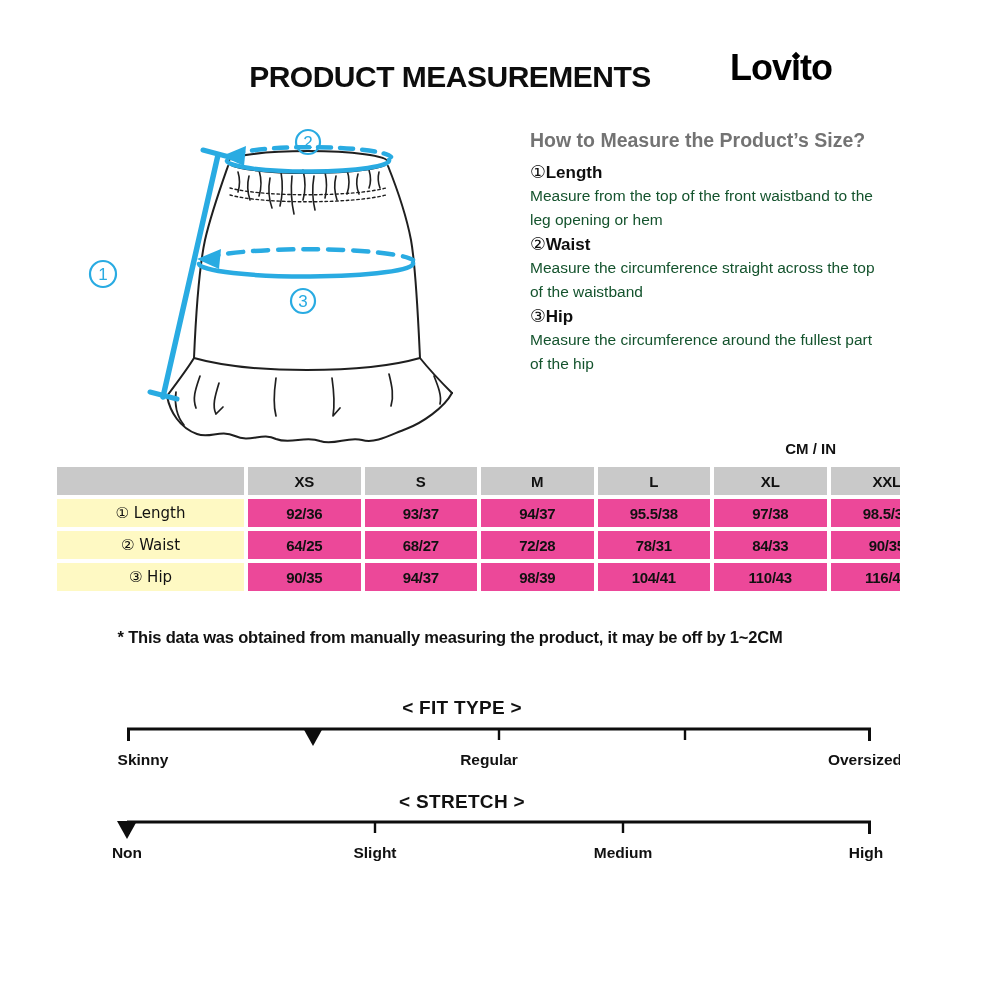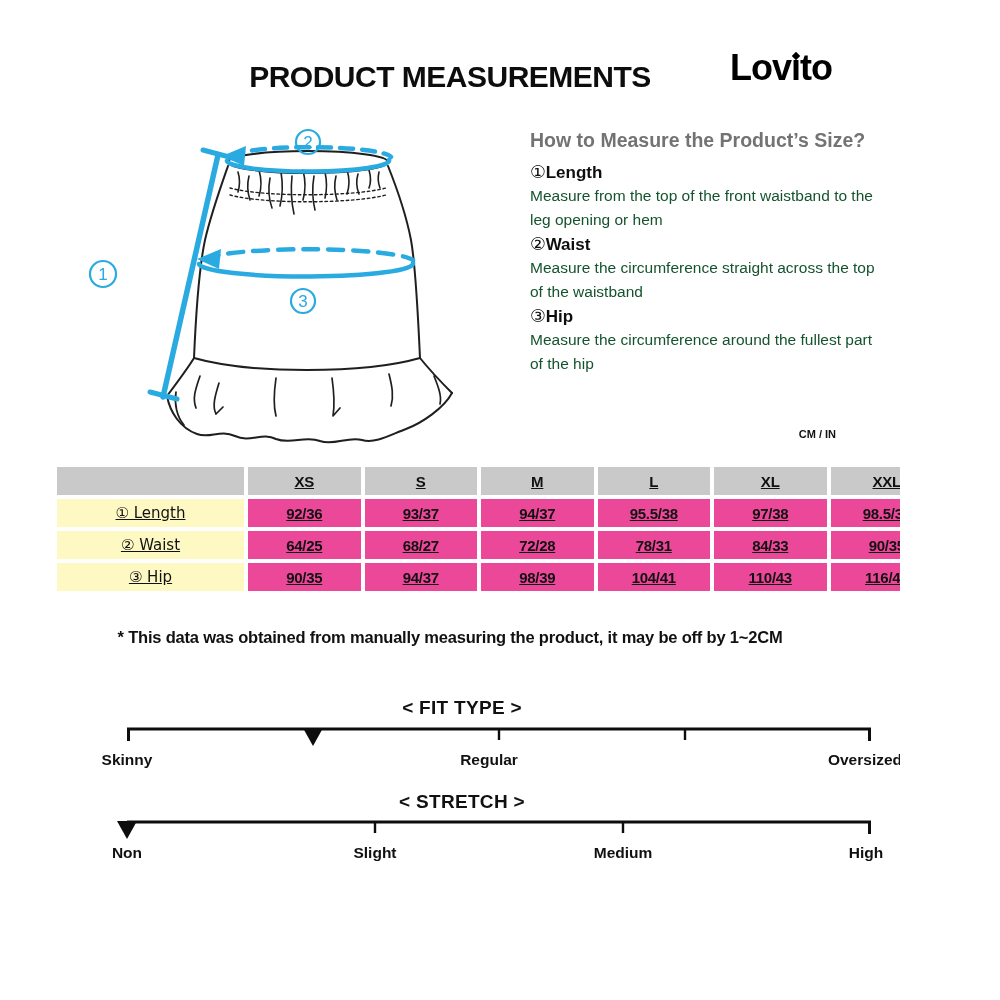--- a/index.html
+++ b/index.html
@@ -19,24 +19,24 @@
   .skirt-svg{position:absolute;left:75px;top:115px;}
 
   
   .howto{position:absolute;left:530px;top:129px;width:400px;}
   .howto-heading{font-size:19.5px;font-weight:700;margin-bottom:9px;color:#737373;}
   .howto-name{font-size:17px;font-weight:700;line-height:23px;color:#0e0e0e;}
   .howto-num{font-weight:400;font-size:17.5px;font-family:"DejaVu Sans",sans-serif;}
   .howto-desc{font-size:15.5px;line-height:24px;color:#14532d;white-space:pre-line;margin-bottom:1px;}
 
   
-  .unit{position:absolute;top:428px;right:64px;font-size:11px;font-weight:700;}
+  .unit{position:absolute;top:440px;right:64px;font-size:15px;font-weight:700;}
   .size-table{position:absolute;left:57px;top:467px;width:886px;
               display:grid;grid-template-columns:187px repeat(6,1fr);
-              grid-auto-rows:28px;gap:4px;text-decoration:underline;}
+              grid-auto-rows:28px;gap:4px;}
   .cell{display:flex;align-items:center;justify-content:center;font-size:15px;}
   .cell.head{background:#c9c9c9;font-weight:700;letter-spacing:-.2px;}
   .cell.rowlabel{background:#fef9c3;font-weight:400;font-family:"DejaVu Sans",sans-serif;font-size:15px;}
   .cell.corner{background:#c9c9c9;}
   .cell.val{background:#ec4899;font-weight:700;letter-spacing:-.3px;}
 
   
   .note{position:absolute;top:628px;left:0;width:100%;text-align:center;
         font-size:16.5px;font-weight:700;letter-spacing:-.2px;}
 
@@ -44,21 +44,21 @@
   .scale-heading{position:absolute;left:0;width:100%;text-align:center;
                  font-size:19px;font-weight:800;letter-spacing:.3px;padding-left:12px;}
   .fit-heading{top:697px;}
   .stretch-heading{top:791px;}
   .scale-svg{position:absolute;left:0;width:1000px;height:40px;}
   .fit-svg{top:718px;}
   .stretch-svg{top:811px;}
   .sl-label{position:absolute;transform:translateX(-50%);font-size:15.5px;font-weight:700;white-space:nowrap;}
   .fit-labels .sl-label{top:751px;}
   .stretch-labels .sl-label{top:844px;}
-  .fp0{left:127px;} .fp50{left:489px;text-align:center;} .fp100{left:865px;}
+  .fp0{left:143px;} .fp50{left:489px;text-align:center;} .fp100{left:865px;}
   .sp0{left:127px;} .sp33{left:375px;} .sp67{left:623px;} .sp100{left:866px;}
 </style>
 </head>
 <body>
 
 <div class="page">
 
   <div class="title">PRODUCT MEASUREMENTS</div>
 
   <div class="logo"><span>Lov</span><span class="logo-i"><span class="logo-dot"></span><span>ı</span></span><span>to</span></div>

